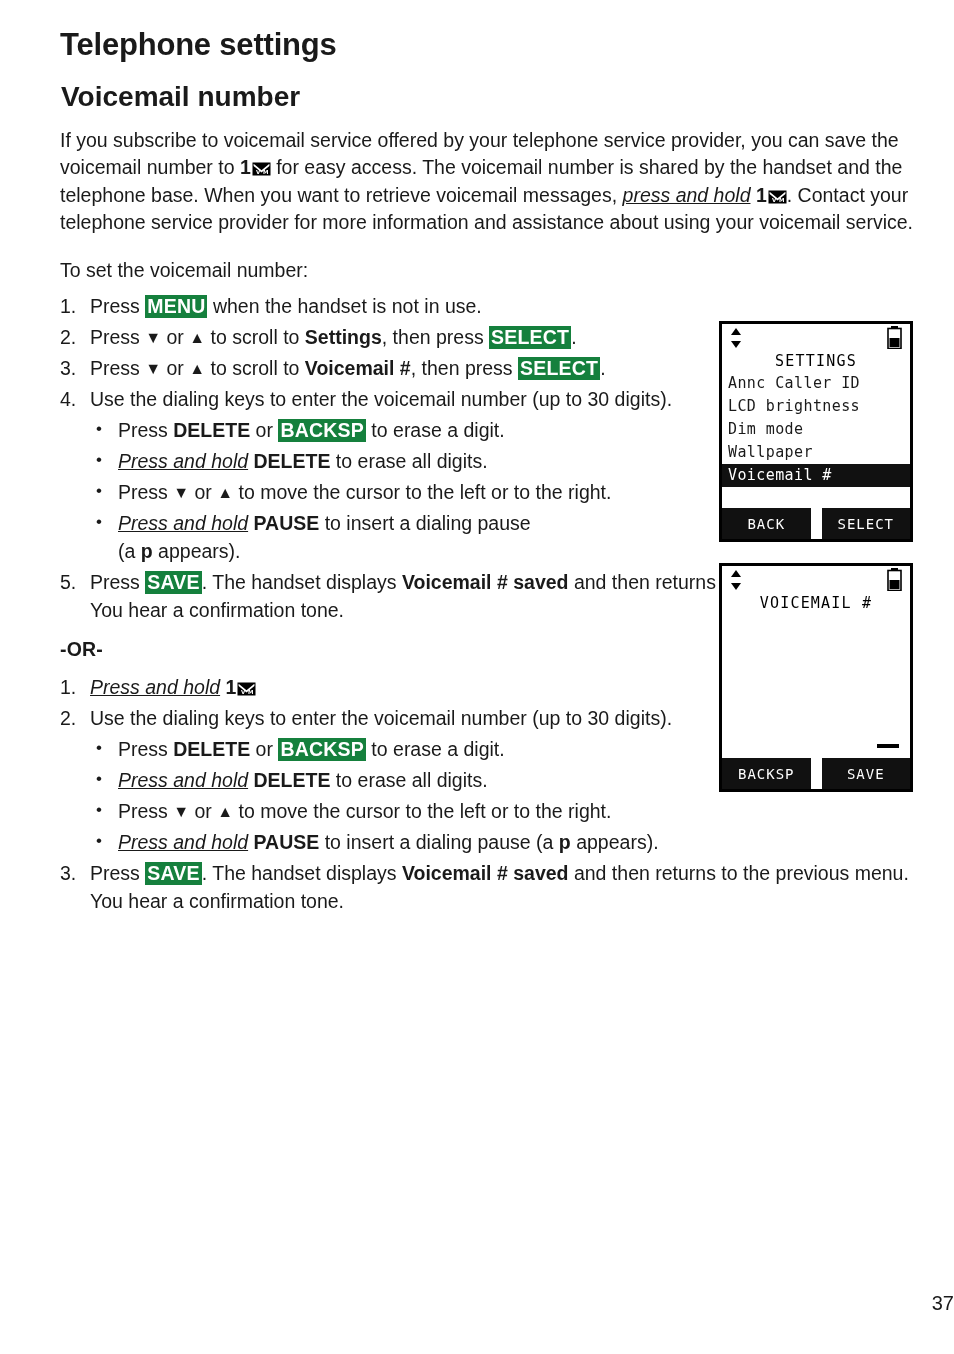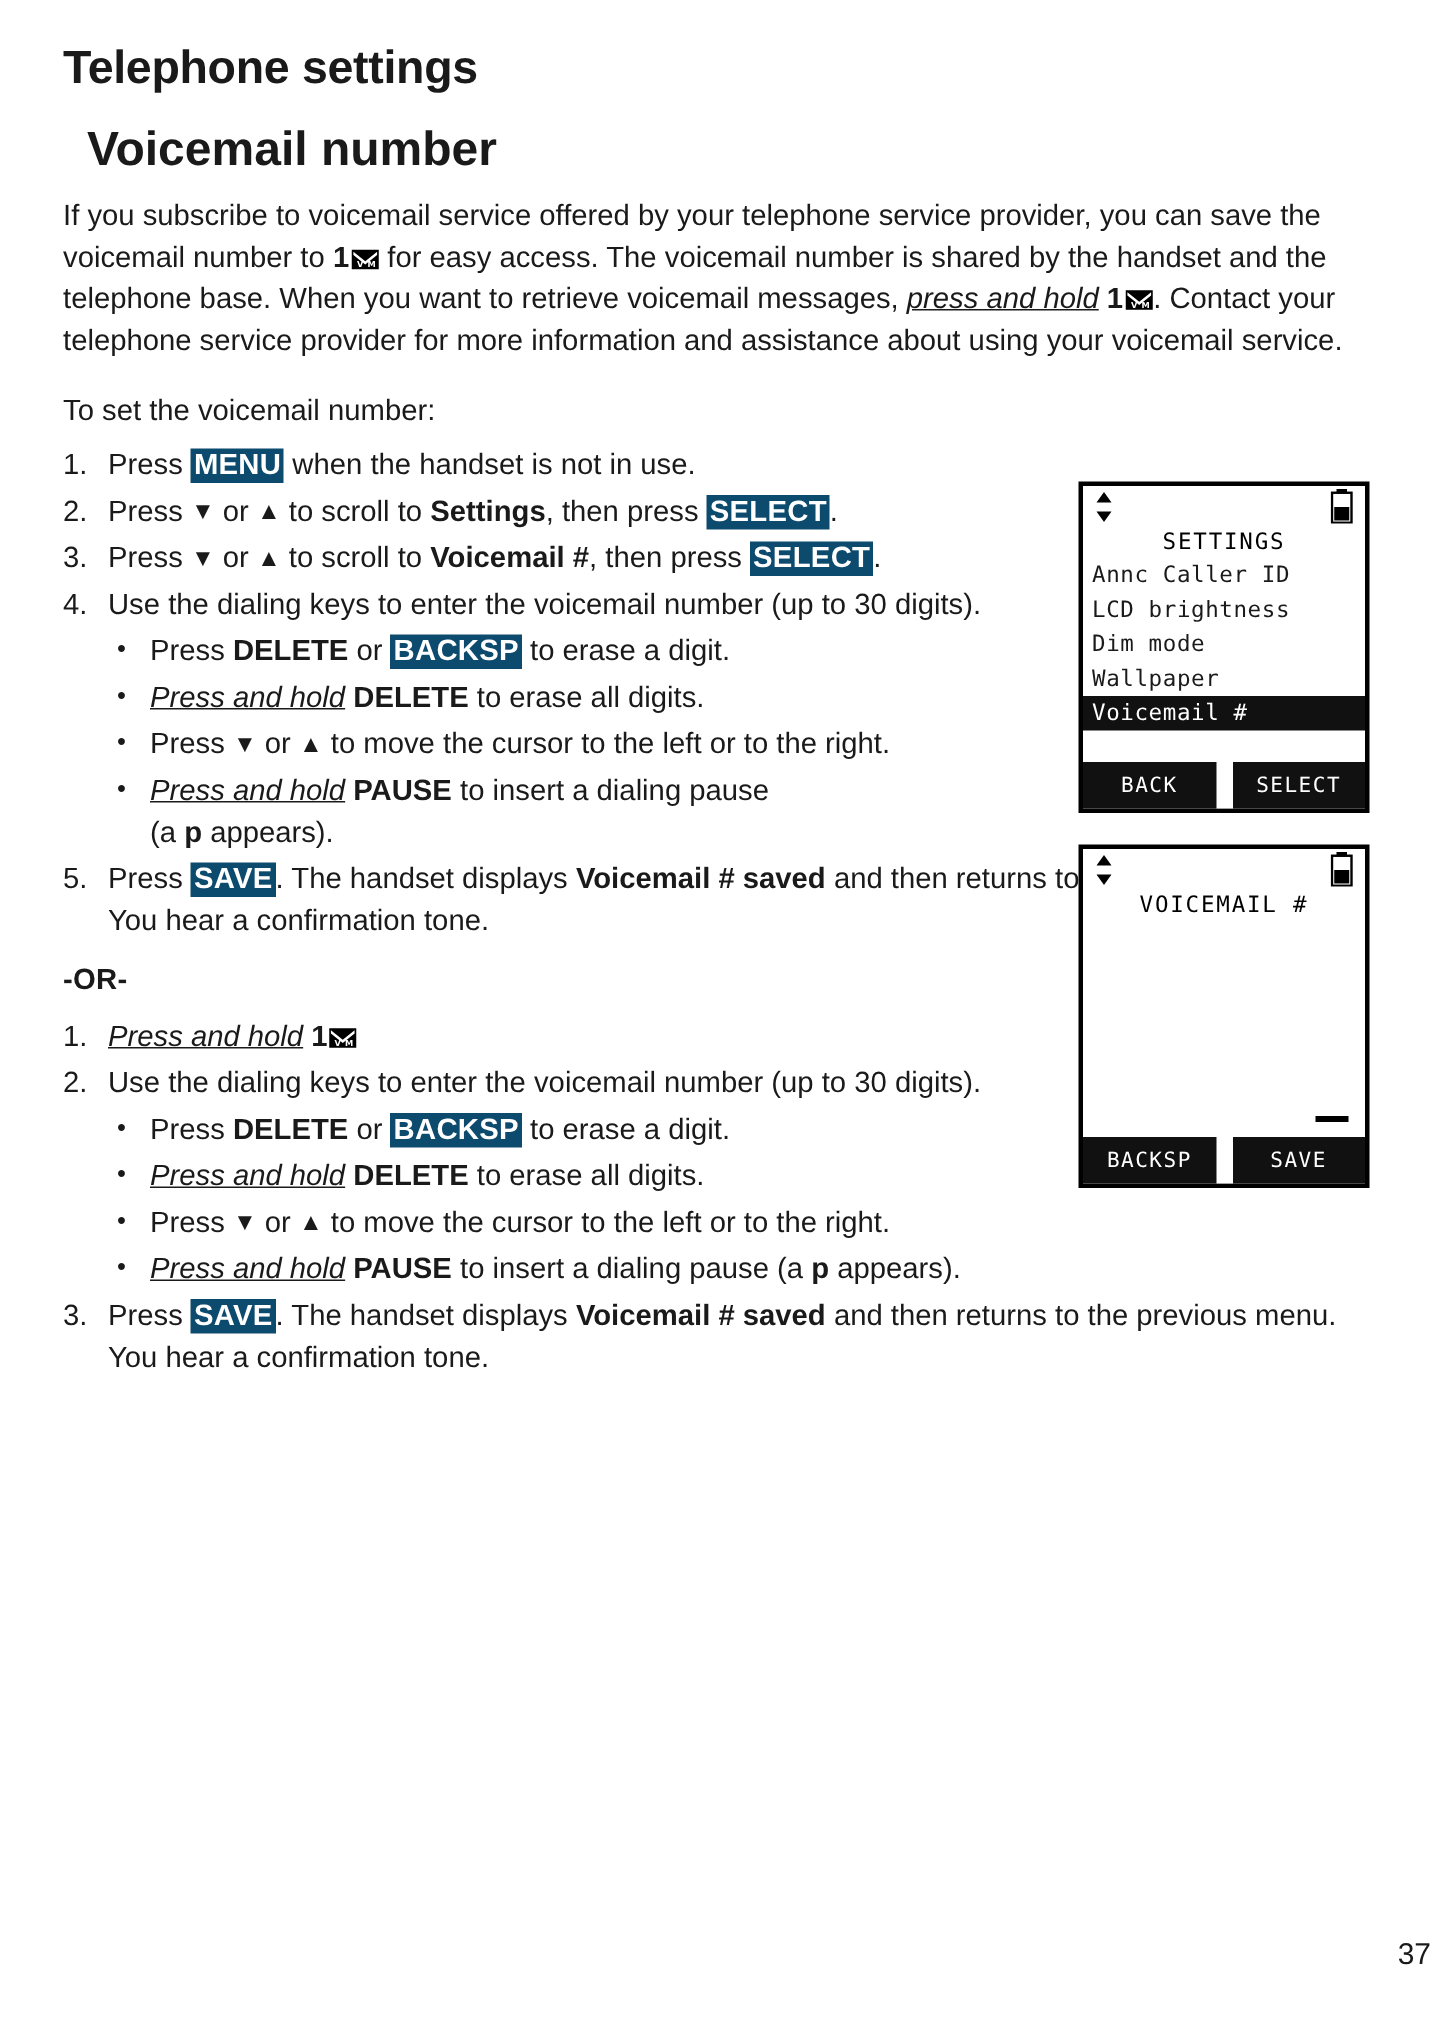--- a/index.html
+++ b/index.html
@@ -18,37 +18,37 @@
 
   .page {
     position: absolute;
     left: 0; top: 0;
     width: 954px;
     height: 1354px;
   }
 
   .content {
     position: absolute;
-    left: 42px;
+    left: 60px;
     top: 28px;
     width: 870px;
   }
 
   h1.chapter-title {
     font-size: 31px;
     font-weight: bold;
     letter-spacing: -0.2px;
     margin: 0 0 20px 0;
     line-height: 1.1;
   }
 
   h2.section-title {
-    font-size: 32px;
+    font-size: 28px;
     font-weight: bold;
-    margin: 0 0 14px 16px;
+    margin: 0 0 14px 1px;
     line-height: 1.1;
   }
 
   p.intro {
     font-size: 19.5px;
     line-height: 27.5px;
     margin: 0 0 22px 0;
     width: 855px;
   }
 
@@ -103,21 +103,21 @@
     font-weight: bold;
     margin: 14px 0 12px 0;
     letter-spacing: 0.2px;
   }
 
   b, strong { font-weight: bold; }
   .u { text-decoration: underline; font-style: italic; }
 
   
   .key {
-    background: #0c4a6e;
+    background: #15803d;
     color: #ffffff;
     font-weight: bold;
     padding: 0px 2px 1px 2px;
     letter-spacing: 0.2px;
     white-space: nowrap;
   }
 
   
   .vm-key {
     white-space: nowrap;

